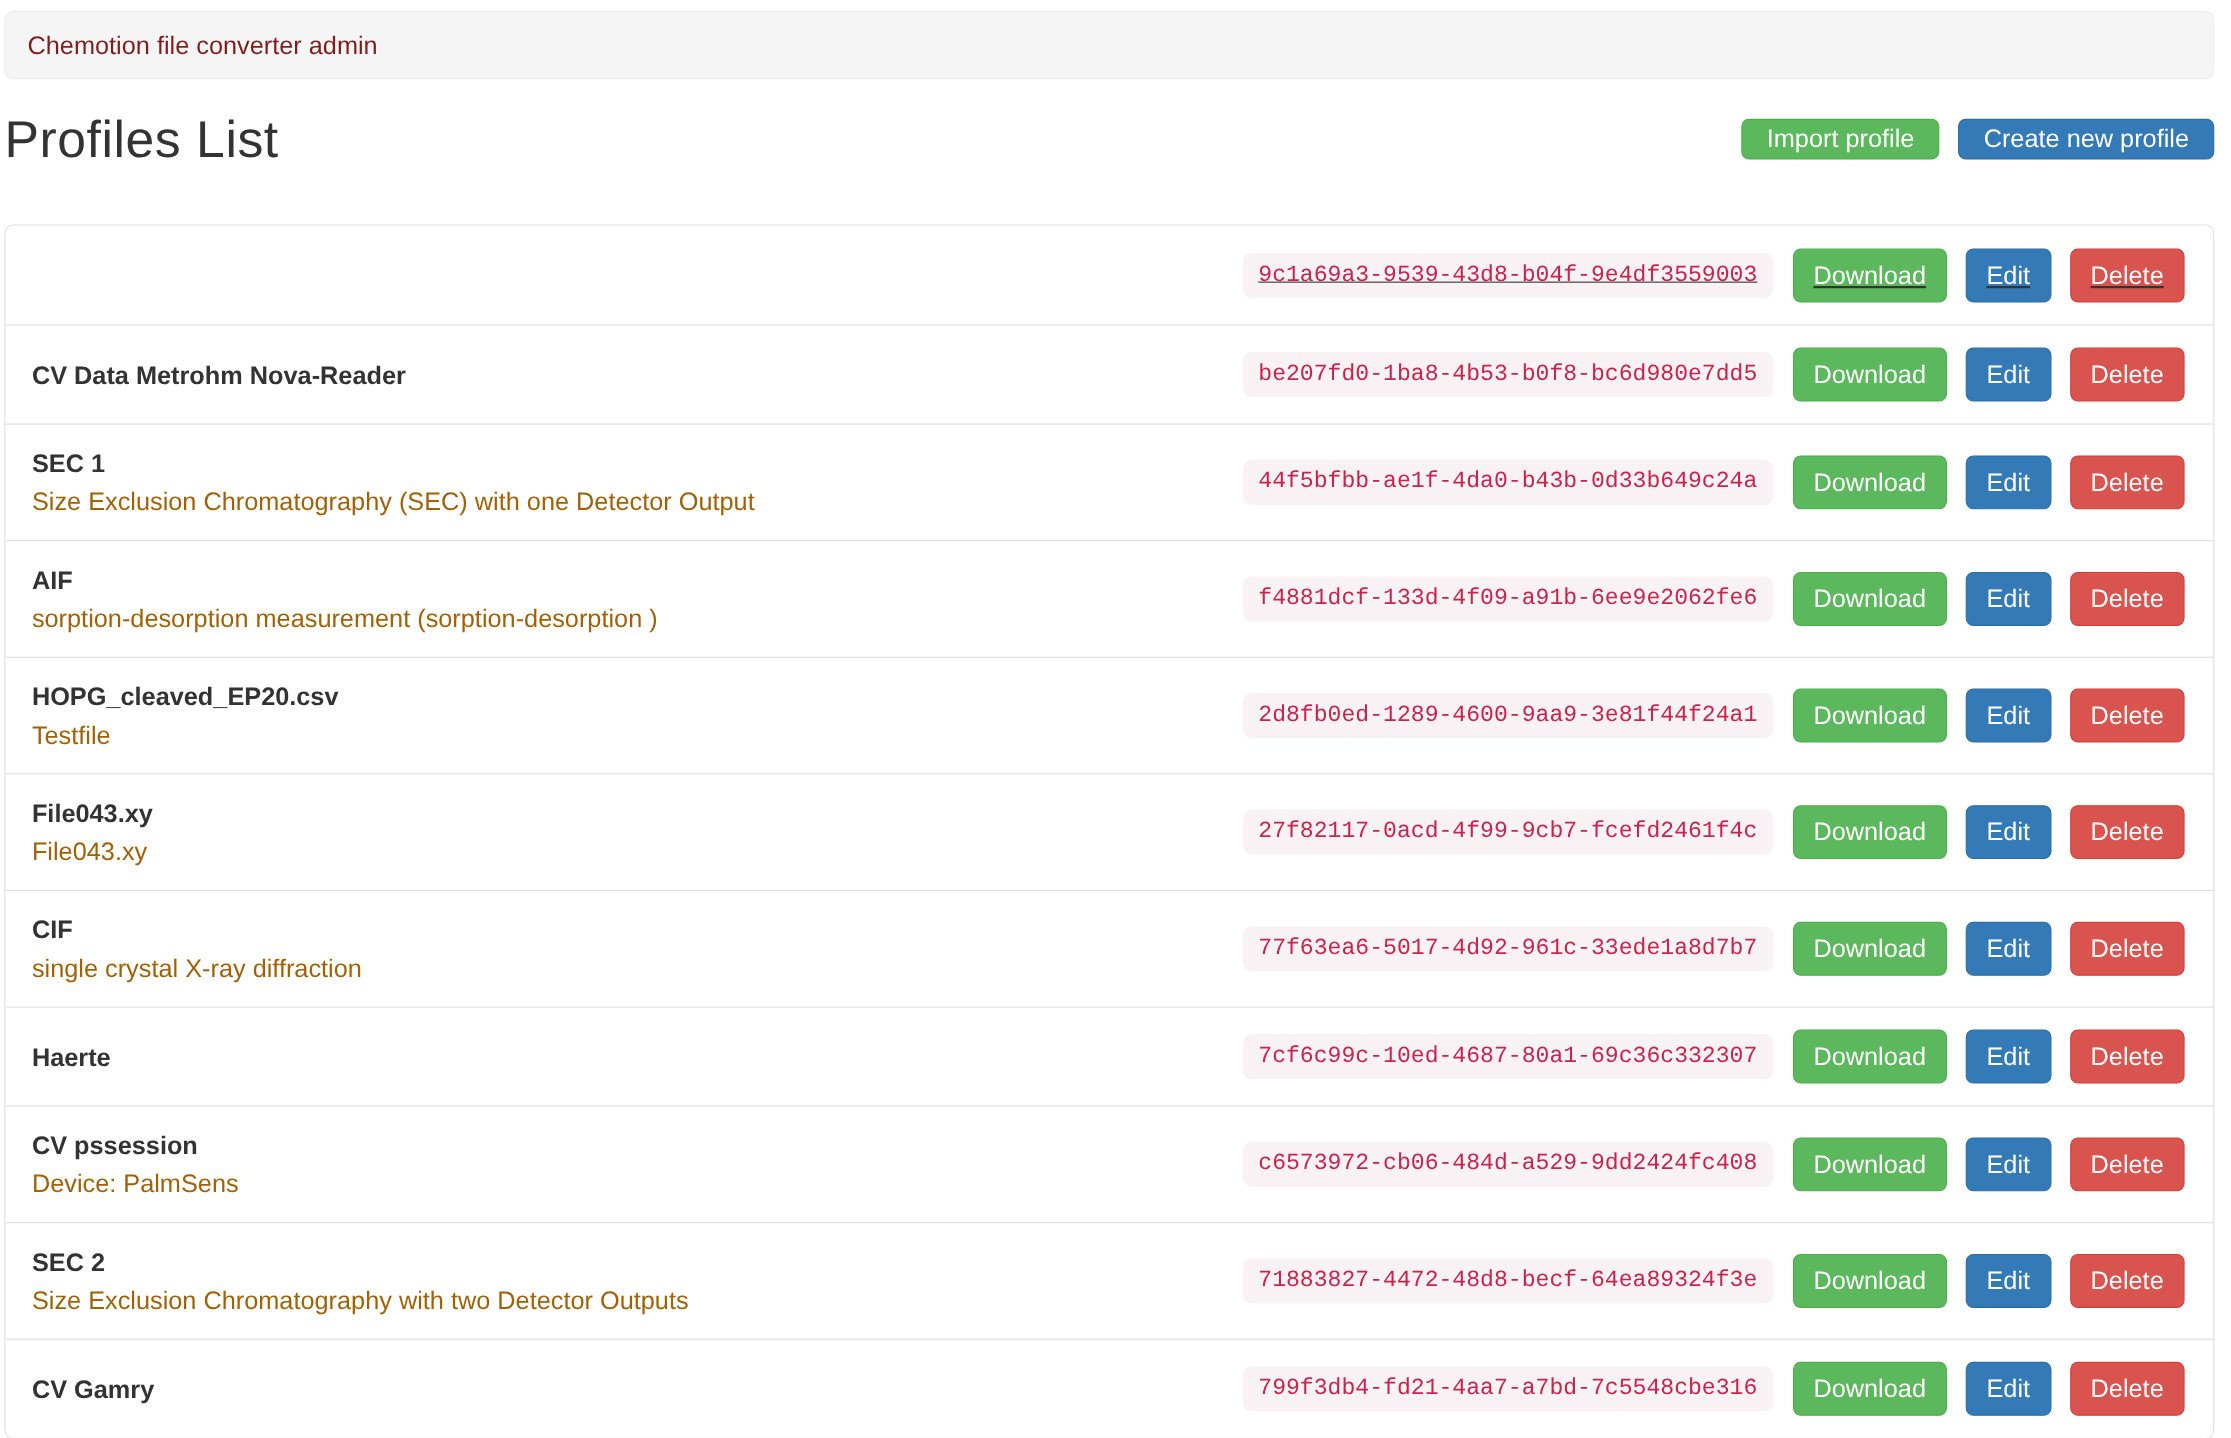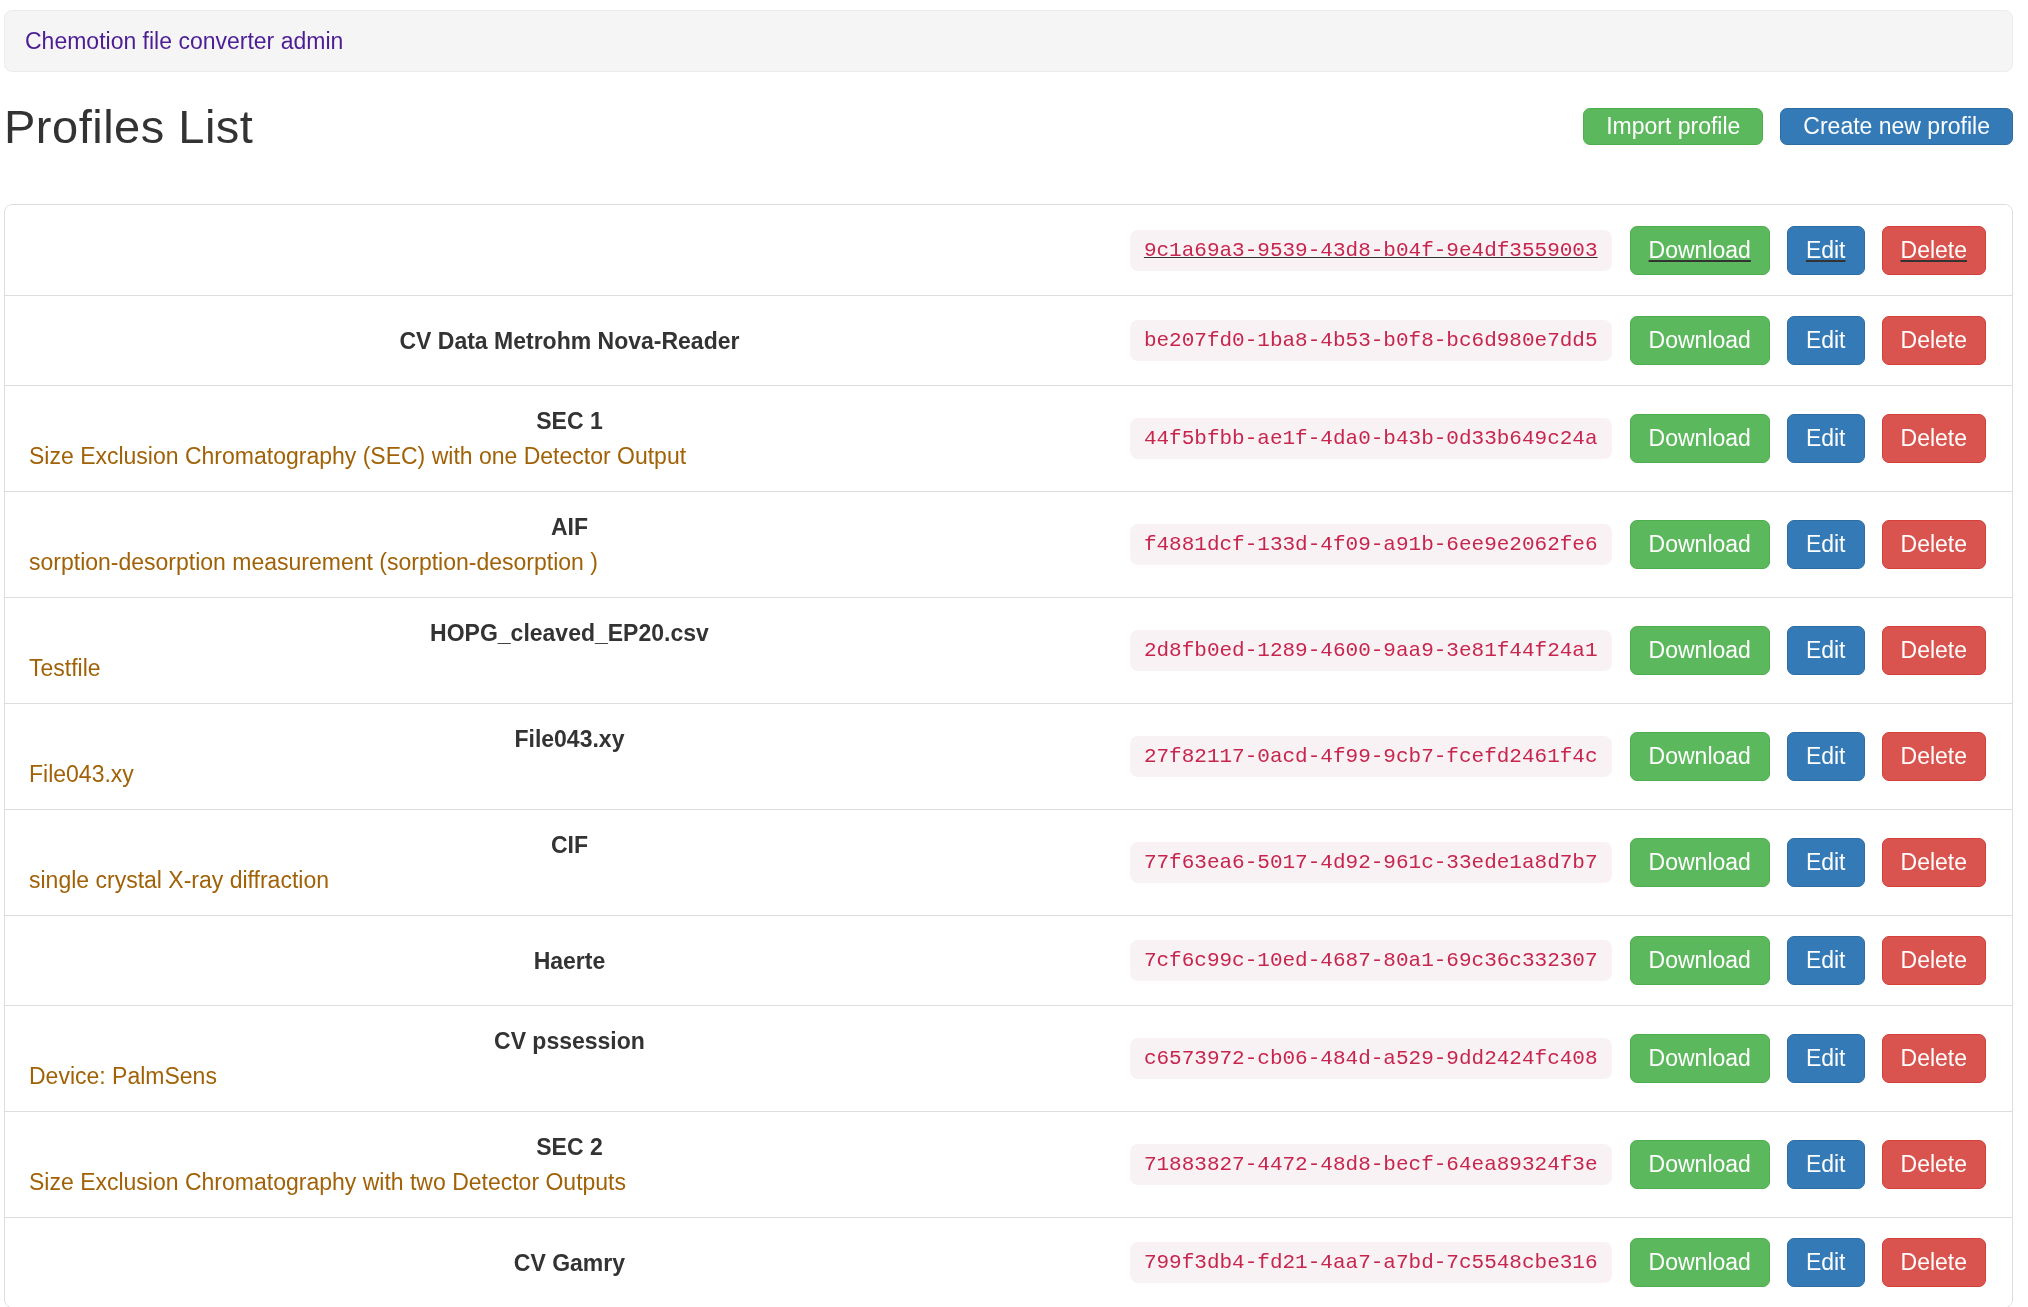--- a/index.html
+++ b/index.html
@@ -23,21 +23,21 @@
   .navbar {
     height: 62px;
     background: var(--navbar-bg, #f5f5f5);
     border: 1px solid #ececec;
     border-radius: 8px;
     display: flex;
     align-items: center;
     box-sizing: border-box;
   }
   .navbar-brand {
-    color: #4c1d95;
+    color: #7f1d1d;
     font-size: 23px;
     padding-left: 20px;
   }
   
   .header-row {
     display: flex;
     align-items: flex-start;
     margin-top: 28px;
     margin-bottom: 50px;
     gap: 28px;
@@ -86,21 +86,20 @@
     border-top: 1px solid #ddd;
     background: #fff;
   }
   .profile-row:first-child { border-top: none; text-decoration: underline; }
   .cell-text { flex: 1; min-width: 0; padding-right: 20px; }
   .profile-title {
     font-size: 23px;
     font-weight: bold;
     line-height: 30px;
     color: #333;
-    text-align: center;
   }
   .profile-title:empty { display: none; }
   .profile-description {
     font-size: 23px;
     line-height: 30px;
     color: #a16207;
     margin-top: 5px;
   }
   .profile-description:empty { display: none; }
   .cell-uuid { margin-right: 18px; flex: 0 0 auto; }

